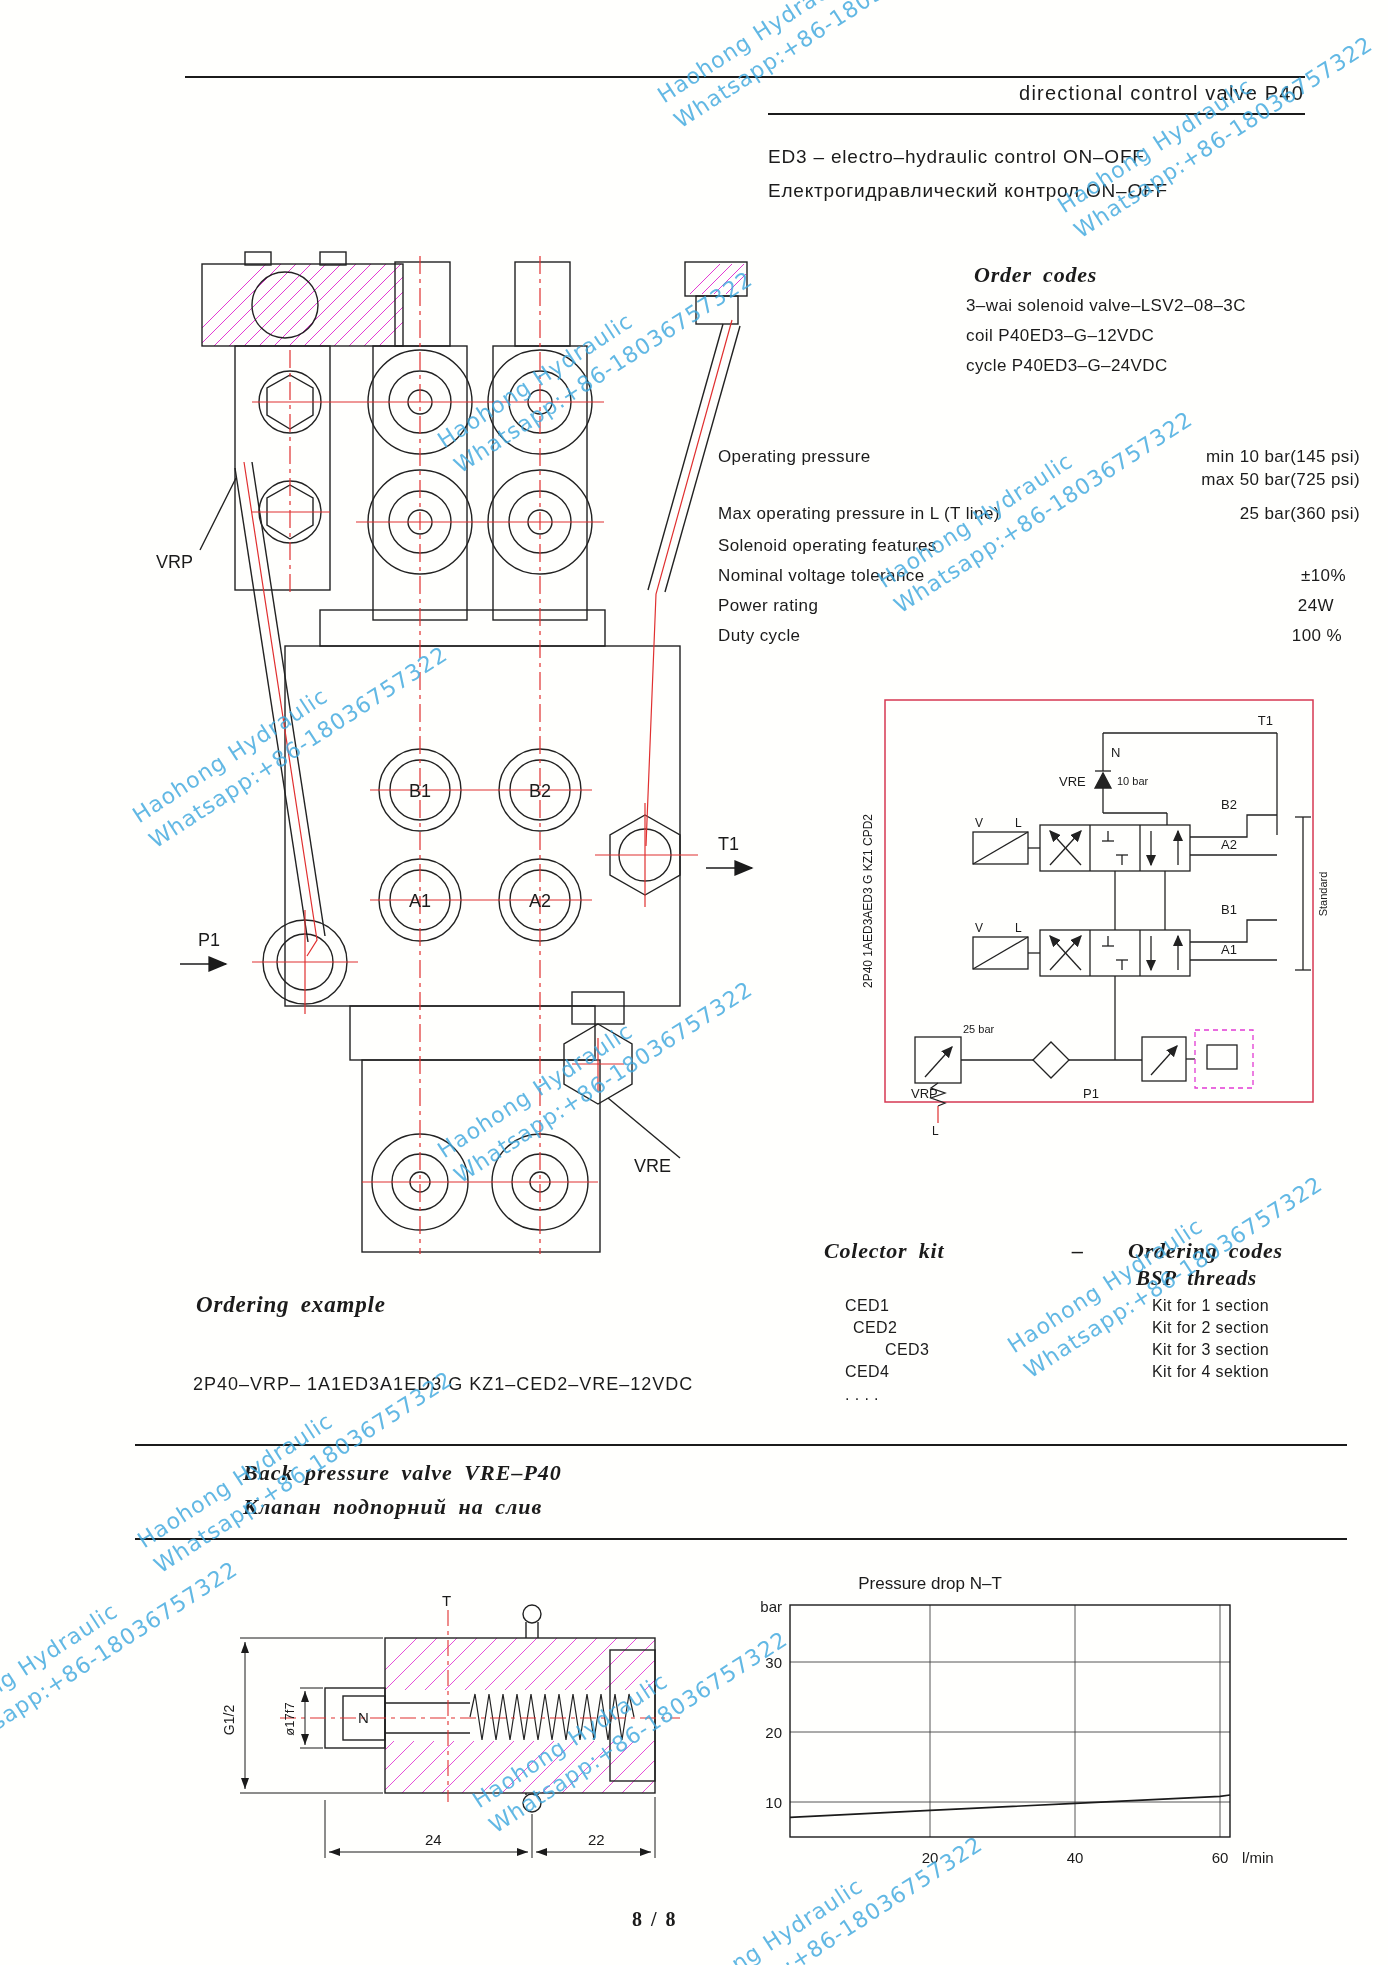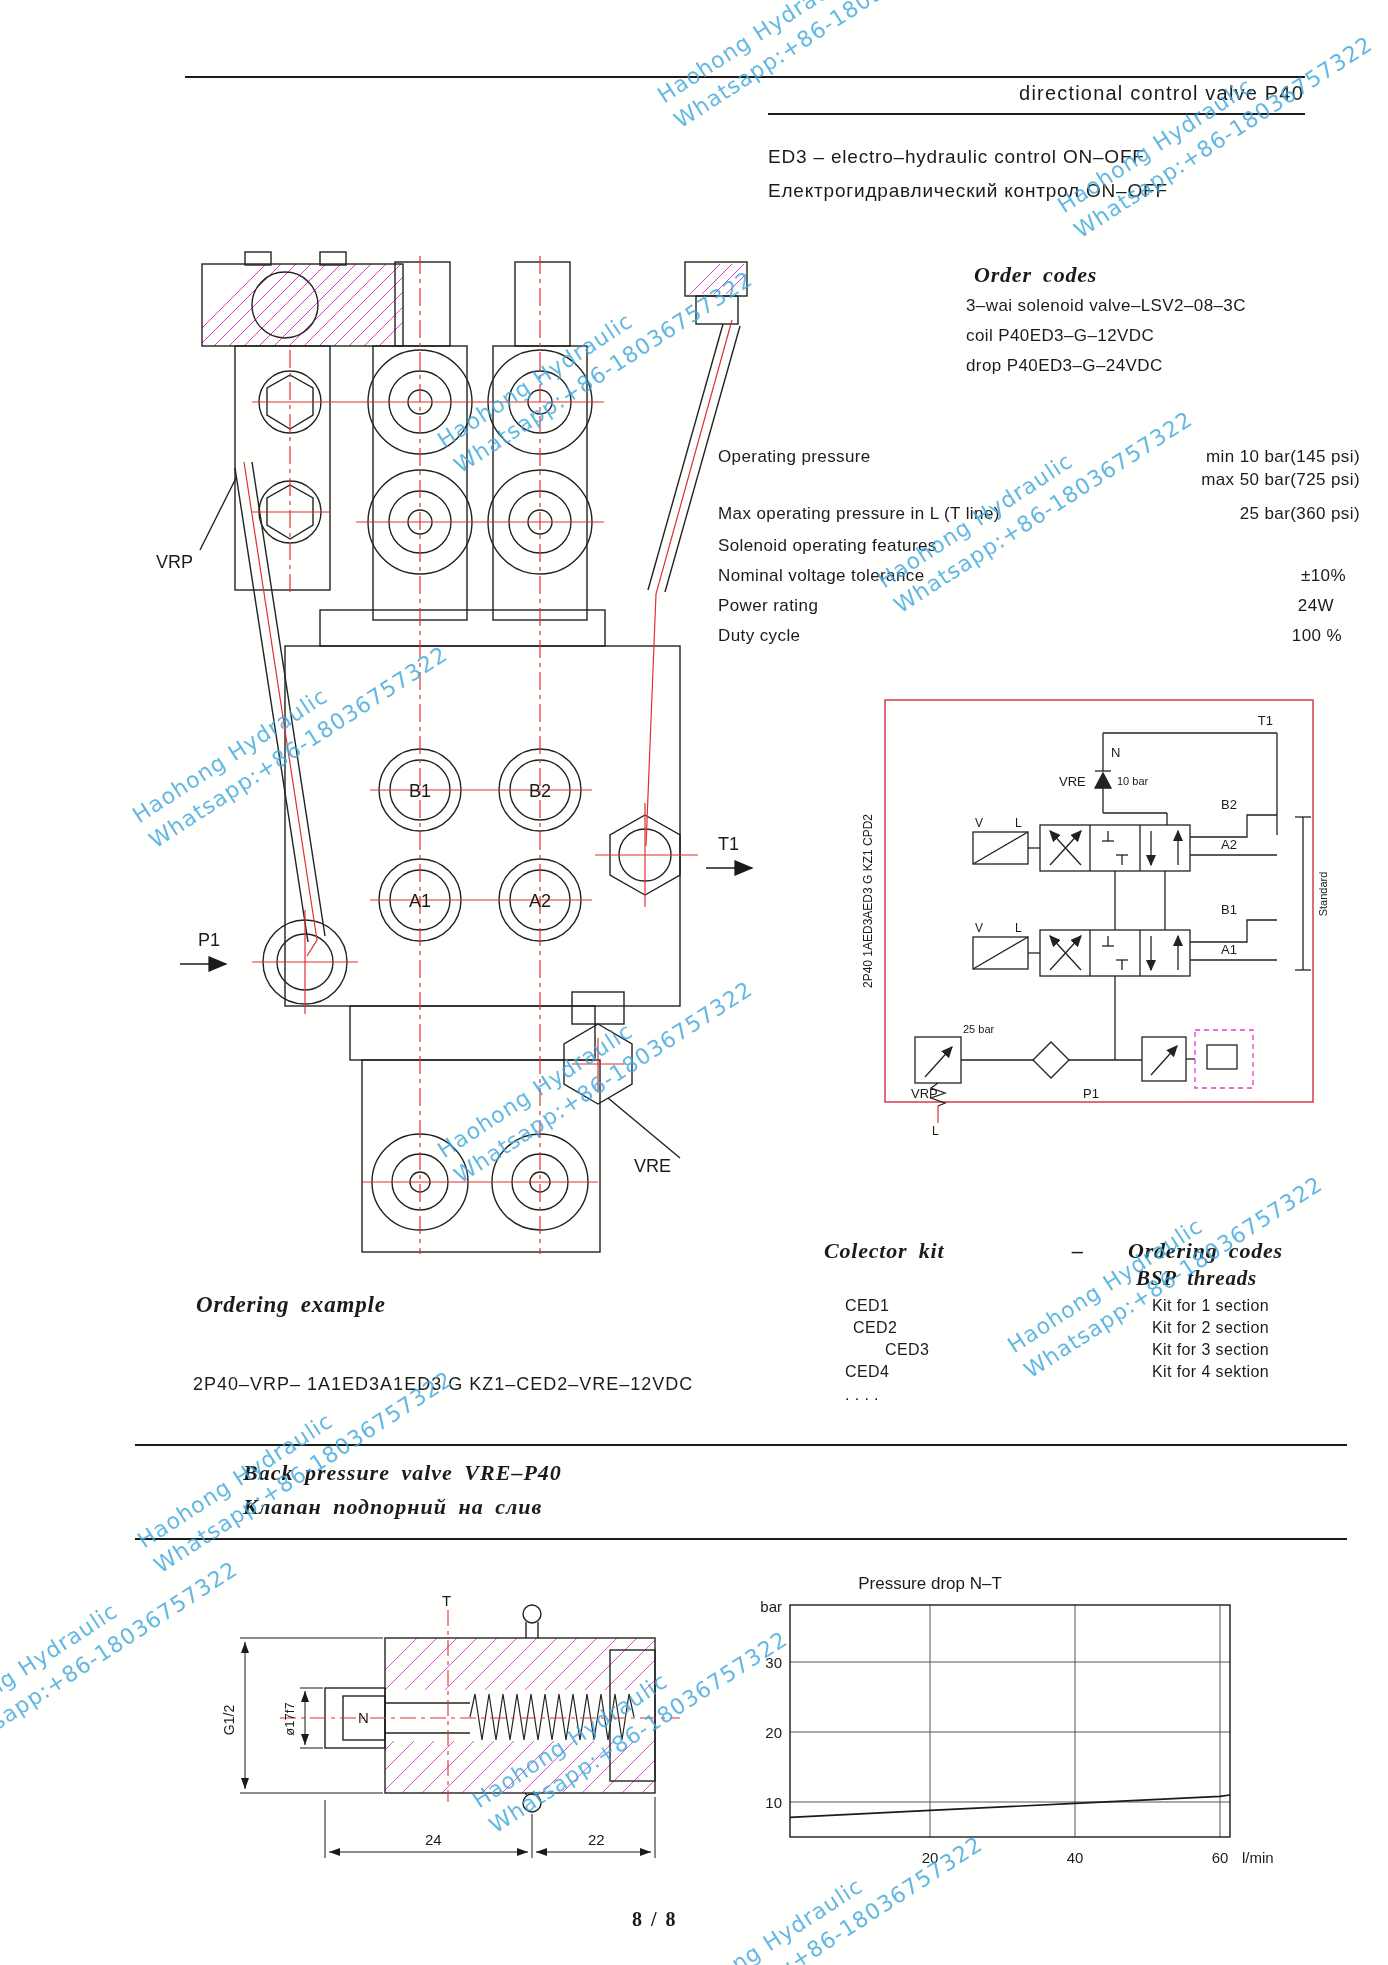--- a/index.html
+++ b/index.html
@@ -26,21 +26,21 @@
   <div class="hr" style="left:185px; top:76px; width:1120px;"></div>
   <div class="t" style="right:84px; top:82px; font-size:20px; letter-spacing:1.2px;">directional control valve P40</div>
   <div class="hr" style="left:768px; top:113px; width:537px;"></div>
 
   <div class="t" style="left:768px; top:146px; font-size:19px; letter-spacing:.8px;">ED3 – electro–hydraulic control ON–OFF</div>
   <div class="t" style="left:768px; top:180px; font-size:19px; letter-spacing:.8px;">Електрогидравлический контрол ON–OFF</div>
 
   <div class="t head" style="left:974px; top:262px; font-size:22px;">Order codes</div>
   <div class="t" style="left:966px; top:296px; font-size:17px;">3–wai solenoid valve–LSV2–08–3C</div>
   <div class="t" style="left:966px; top:326px; font-size:17px;">coil P40ED3–G–12VDC</div>
-  <div class="t" style="left:966px; top:356px; font-size:17px;">drop P40ED3–G–24VDC</div>
+  <div class="t" style="left:966px; top:356px; font-size:17px;">cycle P40ED3–G–24VDC</div>
 
   <div class="t" style="left:718px; top:447px; font-size:17px;">Operating pressure</div>
   <div class="t" style="right:28px; top:447px; font-size:17px;">min 10 bar(145 psi)</div>
   <div class="t" style="right:28px; top:470px; font-size:17px;">max 50 bar(725 psi)</div>
   <div class="t" style="left:718px; top:504px; font-size:17px;">Max operating pressure in L (T line)</div>
   <div class="t" style="right:28px; top:504px; font-size:17px;">25 bar(360 psi)</div>
   <div class="t" style="left:718px; top:536px; font-size:17px;">Solenoid operating features</div>
   <div class="t" style="left:718px; top:566px; font-size:17px;">Nominal voltage tolerance</div>
   <div class="t" style="right:42px; top:566px; font-size:17px;">±10%</div>
   <div class="t" style="left:718px; top:596px; font-size:17px;">Power rating</div>

